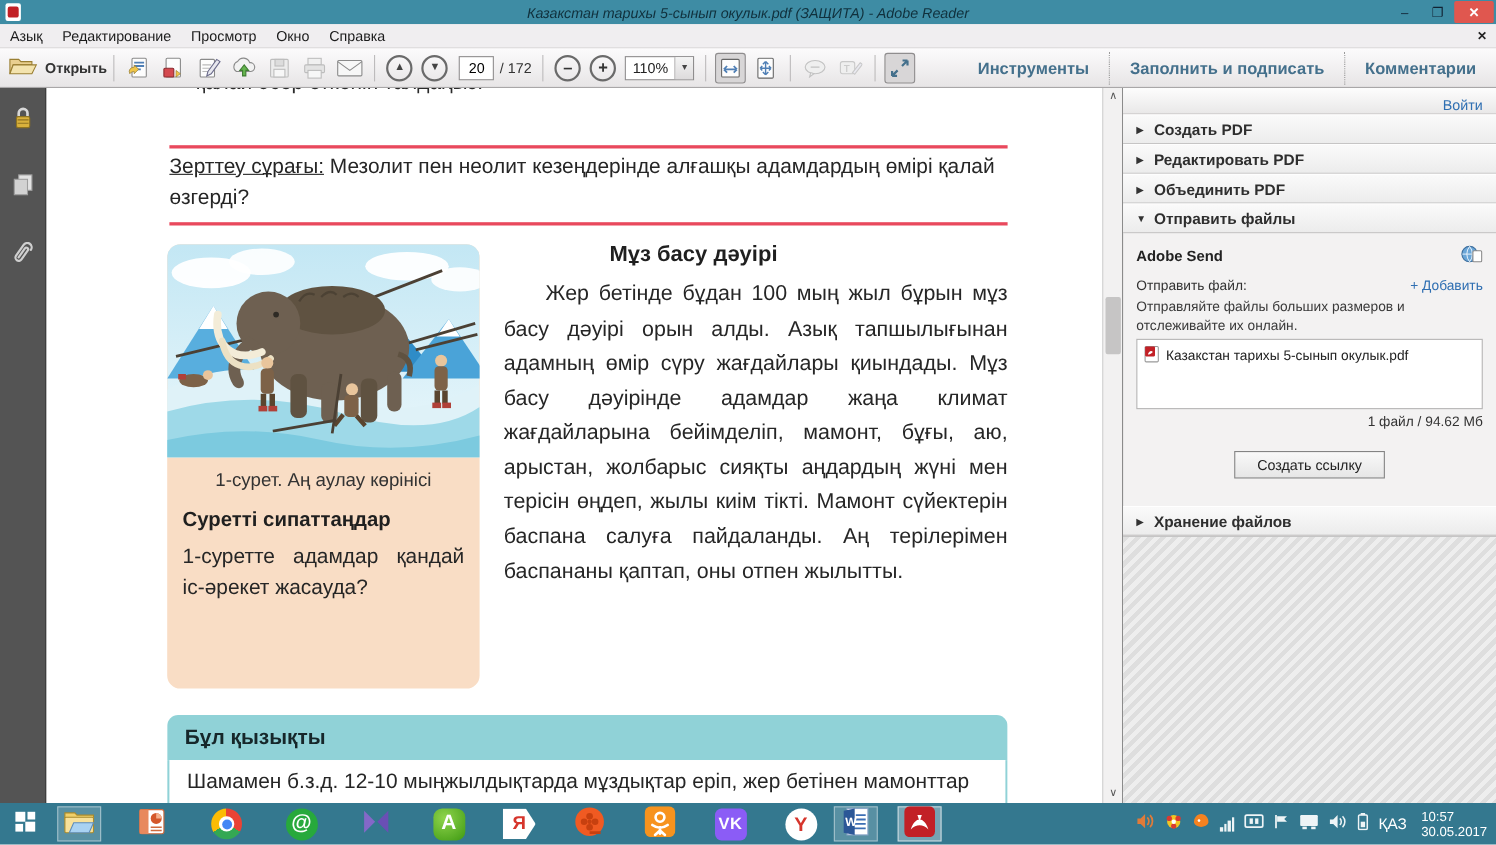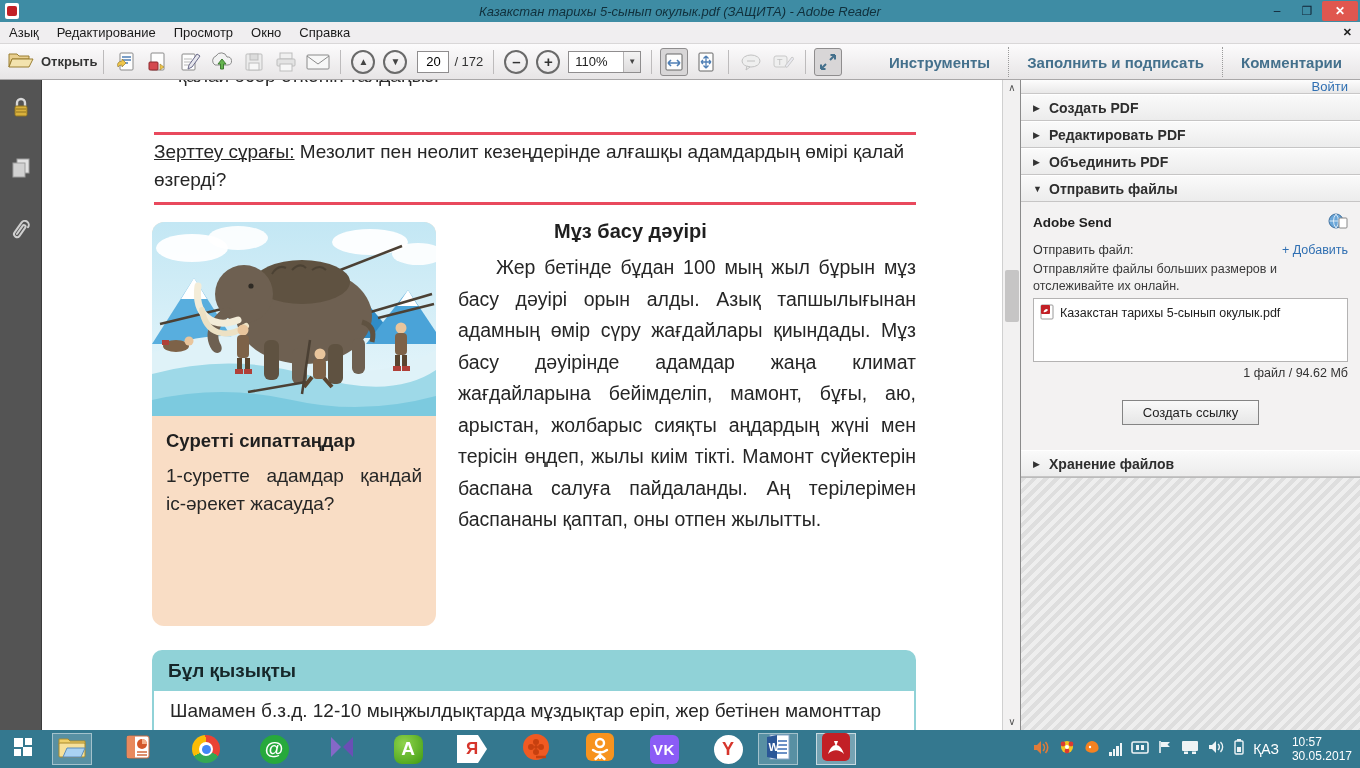--- a/index.html
+++ b/index.html
@@ -43,21 +43,21 @@
 
   #page { position:absolute; left:44px; top:0; width:958px; height:650px; background:#fff; overflow:hidden; }
 
   
   #vscroll { position:absolute; left:1002px; top:0; width:18px; height:650px; background:#f2f1f1; border-left:1px solid #d0d0d0; }
   #vscroll .sarrow { position:absolute; left:0; width:18px; height:16px; color:#555; font-size:10px; text-align:center; line-height:16px; }
   #vscroll .sthumb { position:absolute; left:2px; top:190px; width:14px; height:52px; background:#c6c5c5; border-radius:2px; }
 
   
   #panel { position:absolute; left:1020px; top:0; width:340px; height:650px; background:#f3f2f2; border-left:1px solid #8b8b8b; display:flex; flex-direction:column; }
-  #signin-row { height:14px; background:linear-gradient(#fdfdfd,#e9e8e8); border-bottom:1px solid #c9c8c8; display:flex; justify-content:flex-end; align-items:center; padding-right:12px; }
+  #signin-row { height:24px; background:linear-gradient(#fdfdfd,#e9e8e8); border-bottom:1px solid #c9c8c8; display:flex; justify-content:flex-end; align-items:flex-end; padding-right:12px; }
   #signin-row span { color:#2f6fb2; font-size:13px; }
   .acc { height:27px; background:linear-gradient(#fafafa,#ececec); border-bottom:1px solid #c6c5c5; border-top:1px solid #fff; display:flex; align-items:center; padding-left:12px; }
   .acc .arr { width:16px; font-size:9px; color:#333; }
   .acc .lab { font-size:14px; font-weight:bold; color:#2e2e2e; }
   #send-body { height:248px; padding:10px 12px 0 12px; font-size:12.5px; color:#333; position:relative; }
   #send-head { display:flex; justify-content:space-between; align-items:center; }
   #send-head .t { font-size:13.5px; font-weight:bold; color:#222; }
   #send-desc { margin-top:4px; line-height:1.35; color:#3a3a3a; }
   #send-file-row { margin-top:10px; display:flex; justify-content:space-between; align-items:center; }
   #send-file-row .add { color:#2f6fb2; }
@@ -204,21 +204,21 @@
       </div>
     <input id="page-box" style="margin-left: 6px;" value="20">
     <span class="page-total">/ 172</span>
     <div class="tsep" style="margin-left:10px;"></div>
     <div class="tbtn">
         <span style="width:24px;height:24px;border:2px solid #6a6a6a;border-radius:50%;display:flex;align-items:center;justify-content:center;color:#333;font-size:15px;font-weight:bold;">–</span>
       </div>
     <div class="tbtn">
         <span style="width:24px;height:24px;border:2px solid #6a6a6a;border-radius:50%;display:flex;align-items:center;justify-content:center;color:#333;font-size:15px;font-weight:bold;">+</span>
       </div>
-    <div id="zoom-box" style="margin-left:4px;gap:10px;">
+    <div id="zoom-box" style="margin-left:4px;">
       <span class="zval">110%</span>
       <span class="zarrow">▼</span>
     </div>
     <div class="tsep" style="margin-left:10px;"></div>
     <div class="tbtn pressed">
         <span>
           <svg width="20" height="20" viewBox="0 0 20 20">
             <rect x="2" y="2" width="16" height="16" rx="1" fill="#fdfdfd" stroke="#666"></rect>
             <path d="M4 11 h12 M4 11 l3 -3 M4 11 l3 3 M16 11 l-3 -3 M16 11 l-3 3" stroke="#4f7fb5" stroke-width="1.6" fill="none"></path>
           </svg>
@@ -354,20 +354,21 @@
           <circle cx="249" cy="106" r="5.5" fill="#e9c59c"></circle>
           <rect x="243" y="111" width="12" height="22" rx="4" fill="#7d6248"></rect>
           <rect x="243" y="133" width="5" height="12" fill="#5a452f"></rect>
           <rect x="250" y="133" width="5" height="12" fill="#5a452f"></rect>
           <rect x="241" y="144" width="8" height="5" fill="#b04038"></rect>
           <rect x="250" y="144" width="8" height="5" fill="#b04038"></rect>
           <line x1="226" y1="96" x2="282" y2="82" stroke="#4b4034" stroke-width="2.5"></line>
           <line x1="96" y1="170" x2="154" y2="160" stroke="#4b4034" stroke-width="2.5"></line>
           <path d="M0,178 Q70,162 140,178 T284,174 V194 H0 Z" fill="#7ccadf"></path>
         </svg>
+        <div id="img-caption">1-сурет. Аң аулау көрінісі</div>
         <div id="describe-title">Суретті сипаттаңдар</div>
         <div id="describe-text">1-суретте адамдар қандай іс-әрекет жасауда?</div>
       </div>
 
       <div id="ice-heading">Мұз басу дәуірі</div>
       <p id="ice-par">Жер бетінде бұдан 100 мың жыл бұрын мұз басу дәуірі орын алды. Азық тапшылығынан адамның өмір сүру жағдайлары қиындады. Мұз басу дәуірінде адамдар жаңа климат жағдайларына бейімделіп, мамонт, бұғы, аю, арыстан, жолбарыс сияқты аңдардың жүні мен терісін өңдеп, жылы киім тікті. Мамонт сүйектерін баспана салуға пайдаланды. Аң терілерімен баспананы қаптап, оны отпен жылытты.</p>
 
       <div id="fun-box">
         <div id="fun-head">Бұл қызықты</div>
         <div id="fun-body">Шамамен б.з.д. 12-10 мыңжылдықтарда мұздықтар еріп, жер бетінен мамонттар</div>

